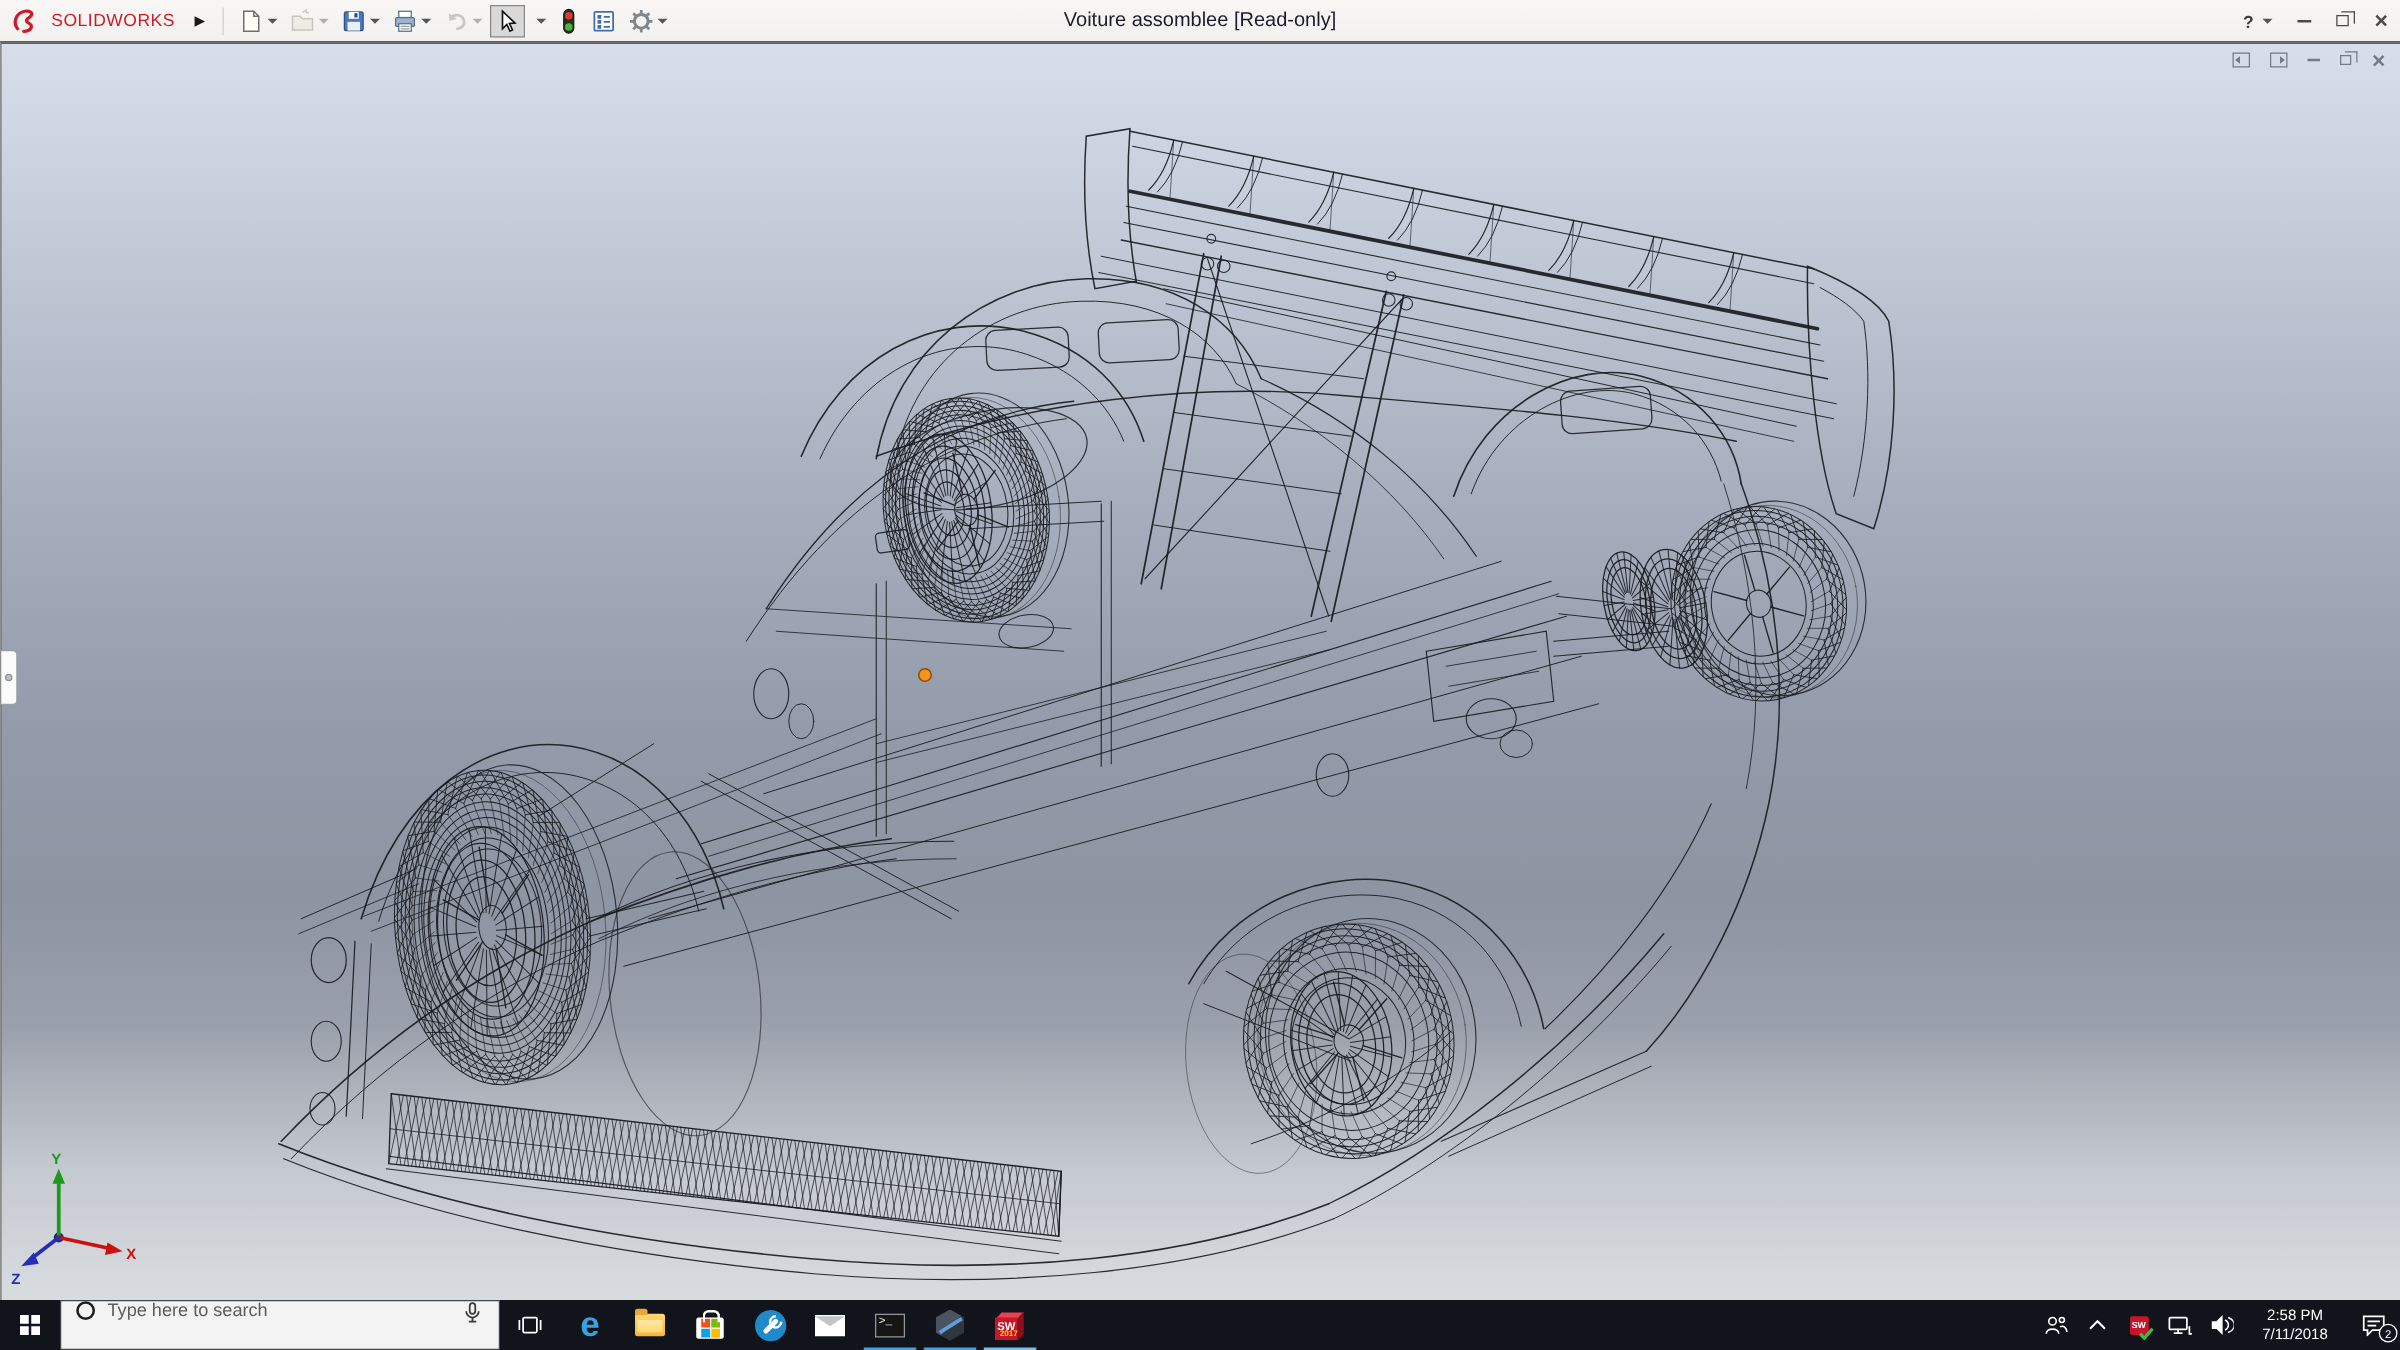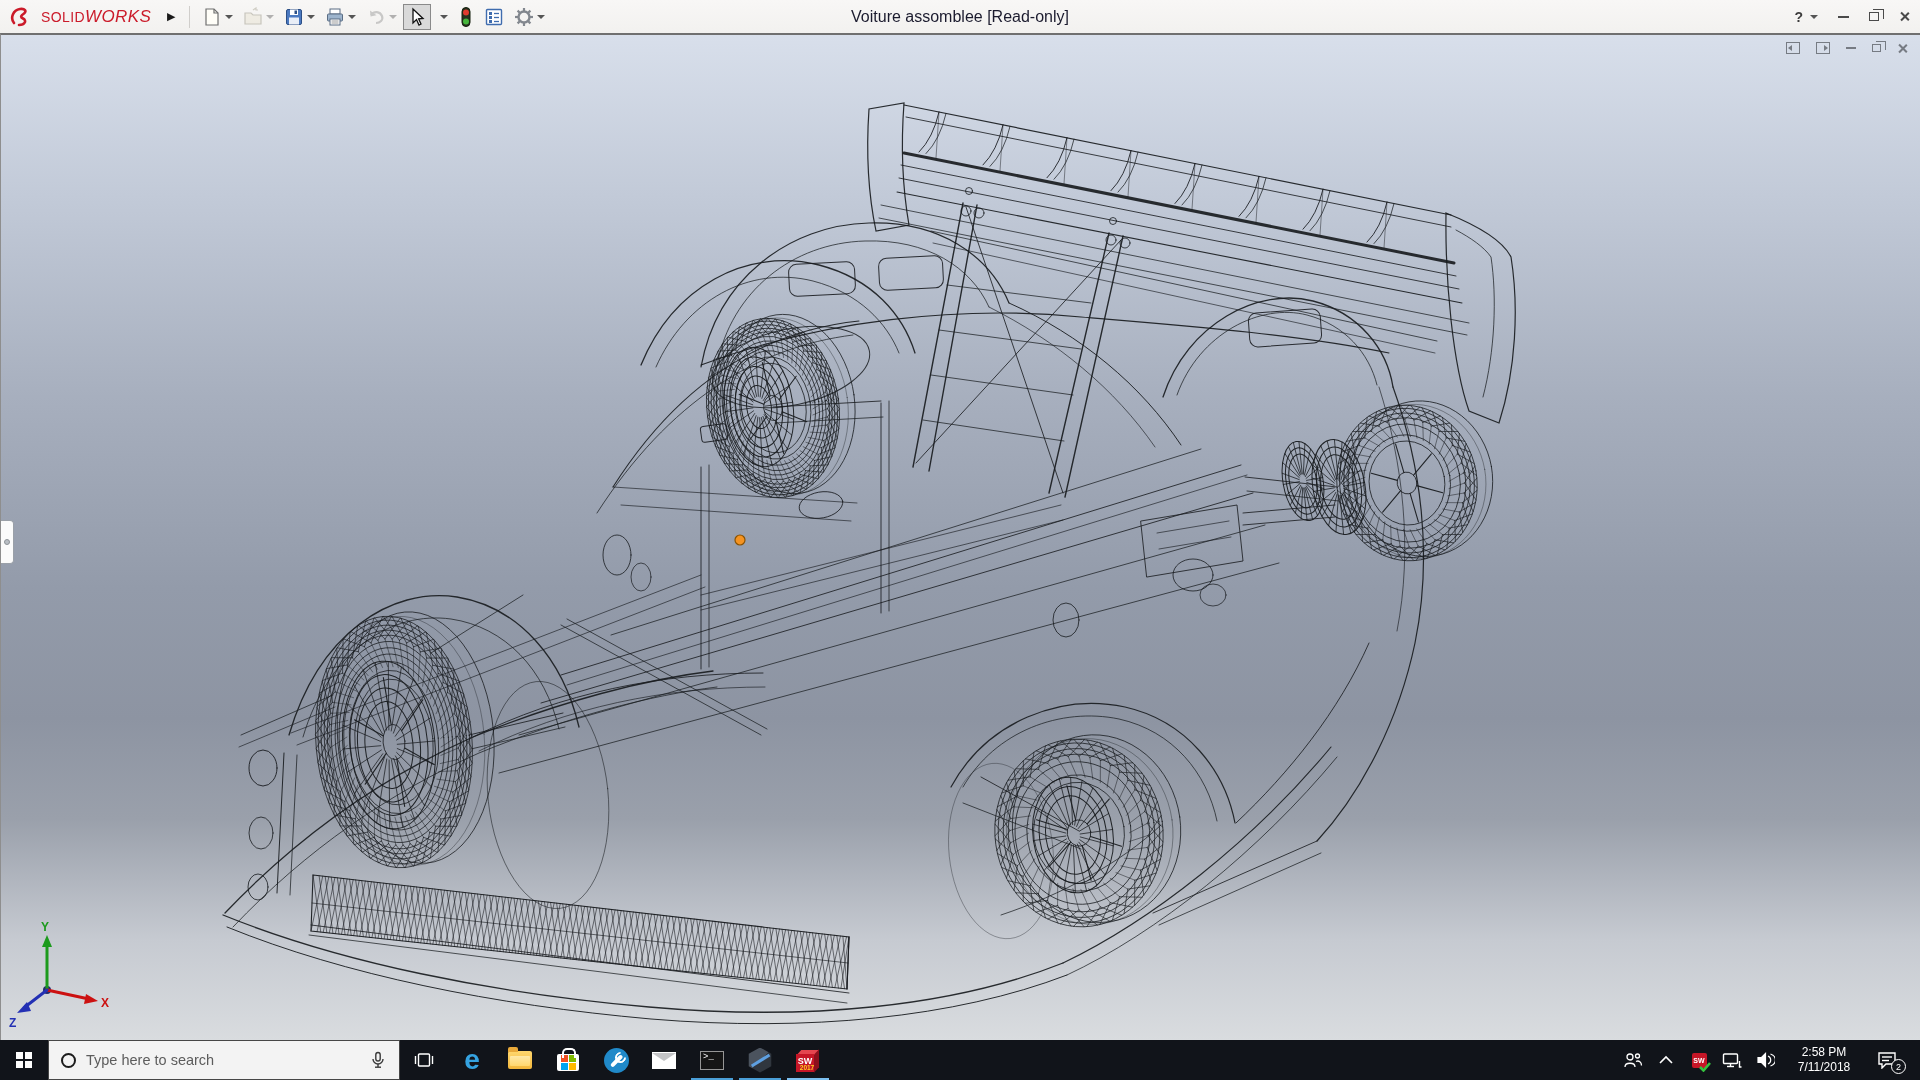--- a/index.html
+++ b/index.html
@@ -4,21 +4,21 @@
 <style>
   * { box-sizing: border-box; margin: 0; padding: 0; }
   html,body { width:1920px; height:1080px; overflow:hidden;
     font-family:"Liberation Sans", sans-serif; background:#000; }
 
   
   .titlebar { position:relative; width:1920px; height:33px;
     background:linear-gradient(#f8f7f6,#f2f1ef); display:flex; align-items:center; }
   .logo { display:flex; align-items:center; gap:5px; padding:0 10px 0 10px; height:100%; }
   .logo-bold { color:#cb1b2a; font-weight:normal; font-size:14px; letter-spacing:.4px; }
-  .logo-light { color:#cb1b2a; font-weight:400; font-size:17px; letter-spacing:.4px;font-style:italic; }
+  .logo-light { color:#cb1b2a; font-weight:400; font-size:14px; letter-spacing:.4px; }
   .flyout { width:20px; height:24px; display:flex; align-items:center; justify-content:center;
     color:#1a1a1a; font-size:11px; cursor:default; }
   .tb-sep { width:1px; height:22px; background:#d0cecb; margin:0 8px; }
   .tb-icons { display:flex; align-items:center; gap:2px; }
   .tb-btn { display:flex; align-items:center; height:26px; padding:2px 3px; border:1px solid transparent; }
   .tb-btn.active { background:#d9d9d9; border:1px solid #8a8a8a; }
   .tb-btn.disabled { opacity:.42; }
   .caret { width:0; height:0; border-left:4px solid transparent; border-right:4px solid transparent;
     border-top:4px solid #555; margin-left:3px; }
   .title-center { position:absolute; left:50%; top:0; transform:translateX(-50%);
@@ -62,21 +62,21 @@
   .orientation { position:absolute; left:6px; top:1036px; font-size:14px; font-weight:bold;
     color:#1d2126; letter-spacing:.2px; }
   svg.scene { position:absolute; left:0; top:0; }
 
   
   .taskbar { position:relative; width:1920px; height:40px; background:#11141a;
     display:flex; align-items:stretch; }
   .tb-start { width:48px; display:flex; align-items:center; justify-content:center; }
   .win-logo { display:grid; grid-template-columns:7px 7px; grid-template-rows:7px 7px; gap:1.5px; }
   .win-logo div { background:#fefefe; }
-  .searchbox { width:352px; background:#f3f3f3; display:flex; align-items:center;
+  .searchbox { width:352px; background:#f3f3f3; display:flex; align-items:flex-start;
     border:1px solid #464646; }
   .cortana-ring { width:15px; height:15px; border:2.2px solid #1c1c1c; border-radius:50%;
     margin:0 10px 0 12px; }
   .search-text { flex:1; font-size:14.5px; color:#5c5c5c; }
   .mic { margin-right:12px; }
   .taskview { width:48px; display:flex; align-items:center; justify-content:center; }
   .app { width:48px; position:relative; display:flex; align-items:center; justify-content:center; }
   .app .underline { position:absolute; bottom:0; left:3px; right:3px; height:2.5px; background:#4a9fd8; }
   .app .underline.bright { background:#7cc0f0; }
   .edge-e { color:#35a3e1; font-weight:bold; font-size:28px; line-height:28px; }
@@ -109,21 +109,21 @@
     background:#5e9fe0; transform:rotate(-32deg); }
   .swcube { position:relative; width:26px; height:26px; }
   .swcube .front { position:absolute; left:1px; top:7px; width:18px; height:18px; background:#c61627;
     color:#fff; font-weight:bold; font-size:9px; text-align:center; line-height:14px; }
   .swcube .top { position:absolute; left:4px; top:3px; width:18px; height:5px; background:#e4454f;
     transform:skewX(-42deg); }
   .swcube .side { position:absolute; left:19px; top:5px; width:5px; height:18px; background:#8c0f1c;
     transform:skewY(-48deg); }
   .swcube .year { position:absolute; left:3px; top:17px; width:18px; text-align:center;
     font-size:6.5px; font-weight:bold; color:#ffd21e; }
-  .tray { margin-left:auto; display:flex; align-items:center; gap:7px; padding-right:16px; }
+  .tray { margin-left:auto; display:flex; align-items:center; gap:7px; padding-right:4px; }
   .tray-item { display:flex; align-items:center; justify-content:center; width:26px; height:40px; position:relative;}
   .sw-badge { width:15px; height:15px; background:#c61627; border-radius:2px; color:#fff;
     font-size:7px; font-weight:bold; display:flex; align-items:center; justify-content:center; }
   .clock { width:78px; text-align:center; color:#fff; font-size:12px; line-height:15px; }
   .action { width:34px; }
   .badge { position:absolute; right:-2px; bottom:6px; width:15px; height:15px; border-radius:50%;
     background:#11141a; border:1.5px solid #fff; color:#fff; font-size:9px; display:flex;
     align-items:center; justify-content:center; }
   .tray svg, .taskview svg, .mic svg { display:block; }
 </style>

